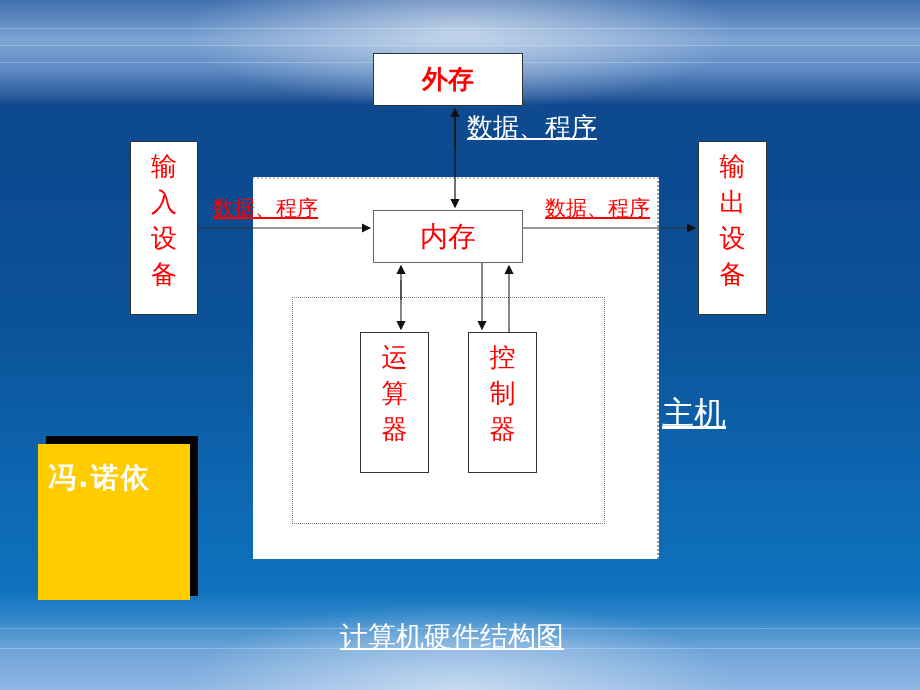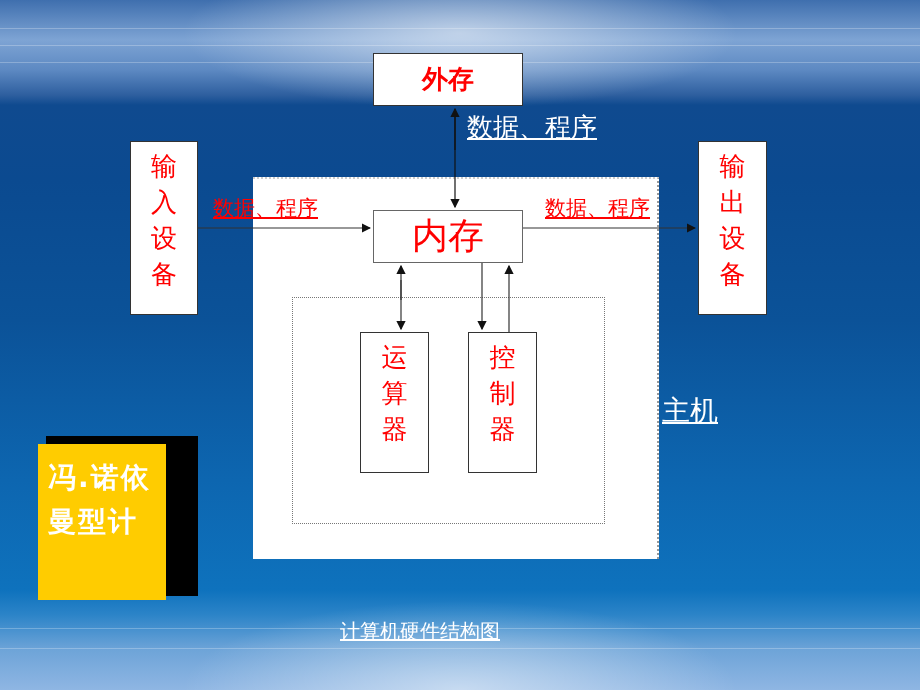--- a/index.html
+++ b/index.html
@@ -20,21 +20,21 @@
   .red { color:#ff0000; }
   .vtext { display:flex; flex-direction:column; align-items:center; justify-content:flex-start; }
   .vtext span { display:block; font-size:26px; line-height:36px; color:#ff0000; }
   .host { position:absolute; left:253px; top:177px; width:406px; height:382px; background:#fff;
     border-right:2px dotted #999; border-top:2px dotted #ccc; box-sizing:border-box; }
   .cpu { position:absolute; left:292px; top:297px; width:313px; height:227px;
     border:1px dotted #777; box-sizing:border-box; }
   .lbl { position:absolute; white-space:nowrap;text-decoration:underline; }
   svg.lines { position:absolute; left:0; top:0; }
   .badge-shadow { position:absolute; left:46px; top:436px; width:152px; height:160px; background:#000; }
-  .badge { position:absolute; left:38px; top:444px; width:128px; height:156px; background:#ffcc00;
+  .badge { position:absolute; left:38px; top:444px; width:152px; height:156px; background:#ffcc00;
     box-sizing:border-box; padding:12px 16px 0 10px; }
   .badge .line { color:#fff; font-size:28px; line-height:44px; font-weight:bold; letter-spacing:2px; white-space:nowrap; }
 </style>
 </head>
 <body>
 
 <div class="slide">
   <div class="glow-top"></div>
   <div class="glow-bot"></div>
   <div class="streak" style="top:28px"></div>
@@ -63,36 +63,36 @@
     <span>输</span>
     <span>出</span>
     <span>设</span>
     <span>备</span>
   </div>
 
   <div class="lbl red" style="left:213px;top:194px;font-size:21px;">数据、程序</div>
   <div class="lbl red" style="left:545px;top:194px;font-size:21px;">数据、程序</div>
 
   <div class="box" style="left:373px;top:210px;width:150px;height:53px;display:flex;align-items:center;justify-content:center;border-color:#666;">
-    <span class="red" style="font-size:36px;">内存</span>
+    <span class="red" style="font-size:28px;">内存</span>
   </div>
 
   <div class="box vtext" style="left:360px;top:332px;width:69px;height:141px;padding-top:6px;">
     <span>运</span>
     <span>算</span>
     <span>器</span>
   </div>
 
   <div class="box vtext" style="left:468px;top:332px;width:69px;height:141px;padding-top:6px;">
     <span>控</span>
     <span>制</span>
     <span>器</span>
   </div>
 
-  <div class="lbl" style="left:662px;top:392px;color:#fff;font-size:28px;">主机</div>
+  <div class="lbl" style="left:662px;top:392px;color:#fff;font-size:32px;">主机</div>
 
   <svg class="lines" width="920" height="690">
     <defs>
       <marker id="ah" markerWidth="8" markerHeight="8" refX="7" refY="4" orient="auto">
         <path d="M0,0 L8,4 L0,8 z" fill="#111"></path>
       </marker>
     </defs>
 
     <line x1="455" y1="117" x2="455" y2="207" stroke="#111" stroke-width="1.2" marker-end="url(#ah)"></line>
     <line x1="455" y1="150" x2="455" y2="109" stroke="#111" stroke-width="1.2" marker-end="url(#ah)"></line>
@@ -105,17 +105,16 @@
     <line x1="401" y1="300" x2="401" y2="266" stroke="#333" stroke-width="1.2" marker-end="url(#ah)"></line>
 
     <line x1="482" y1="263" x2="482" y2="329" stroke="#333" stroke-width="1.2" marker-end="url(#ah)"></line>
 
     <line x1="509" y1="332" x2="509" y2="266" stroke="#333" stroke-width="1.2" marker-end="url(#ah)"></line>
   </svg>
 
   <div class="badge-shadow"></div>
   <div class="badge">
     <div class="line">冯.诺依</div>
-    <div class="line">曼型计</div>
   </div>
 
-  <div class="lbl" style="left:340px;top:618px;color:#fff;font-family:'DejaVu Serif', serif;font-size:20px;">计算机硬件结构图</div>
+  <div class="lbl" style="left:340px;top:618px;color:#fff;font-family:'DejaVu Serif', serif;font-size:28px;">计算机硬件结构图</div>
 </div>
 
 </body></html>

